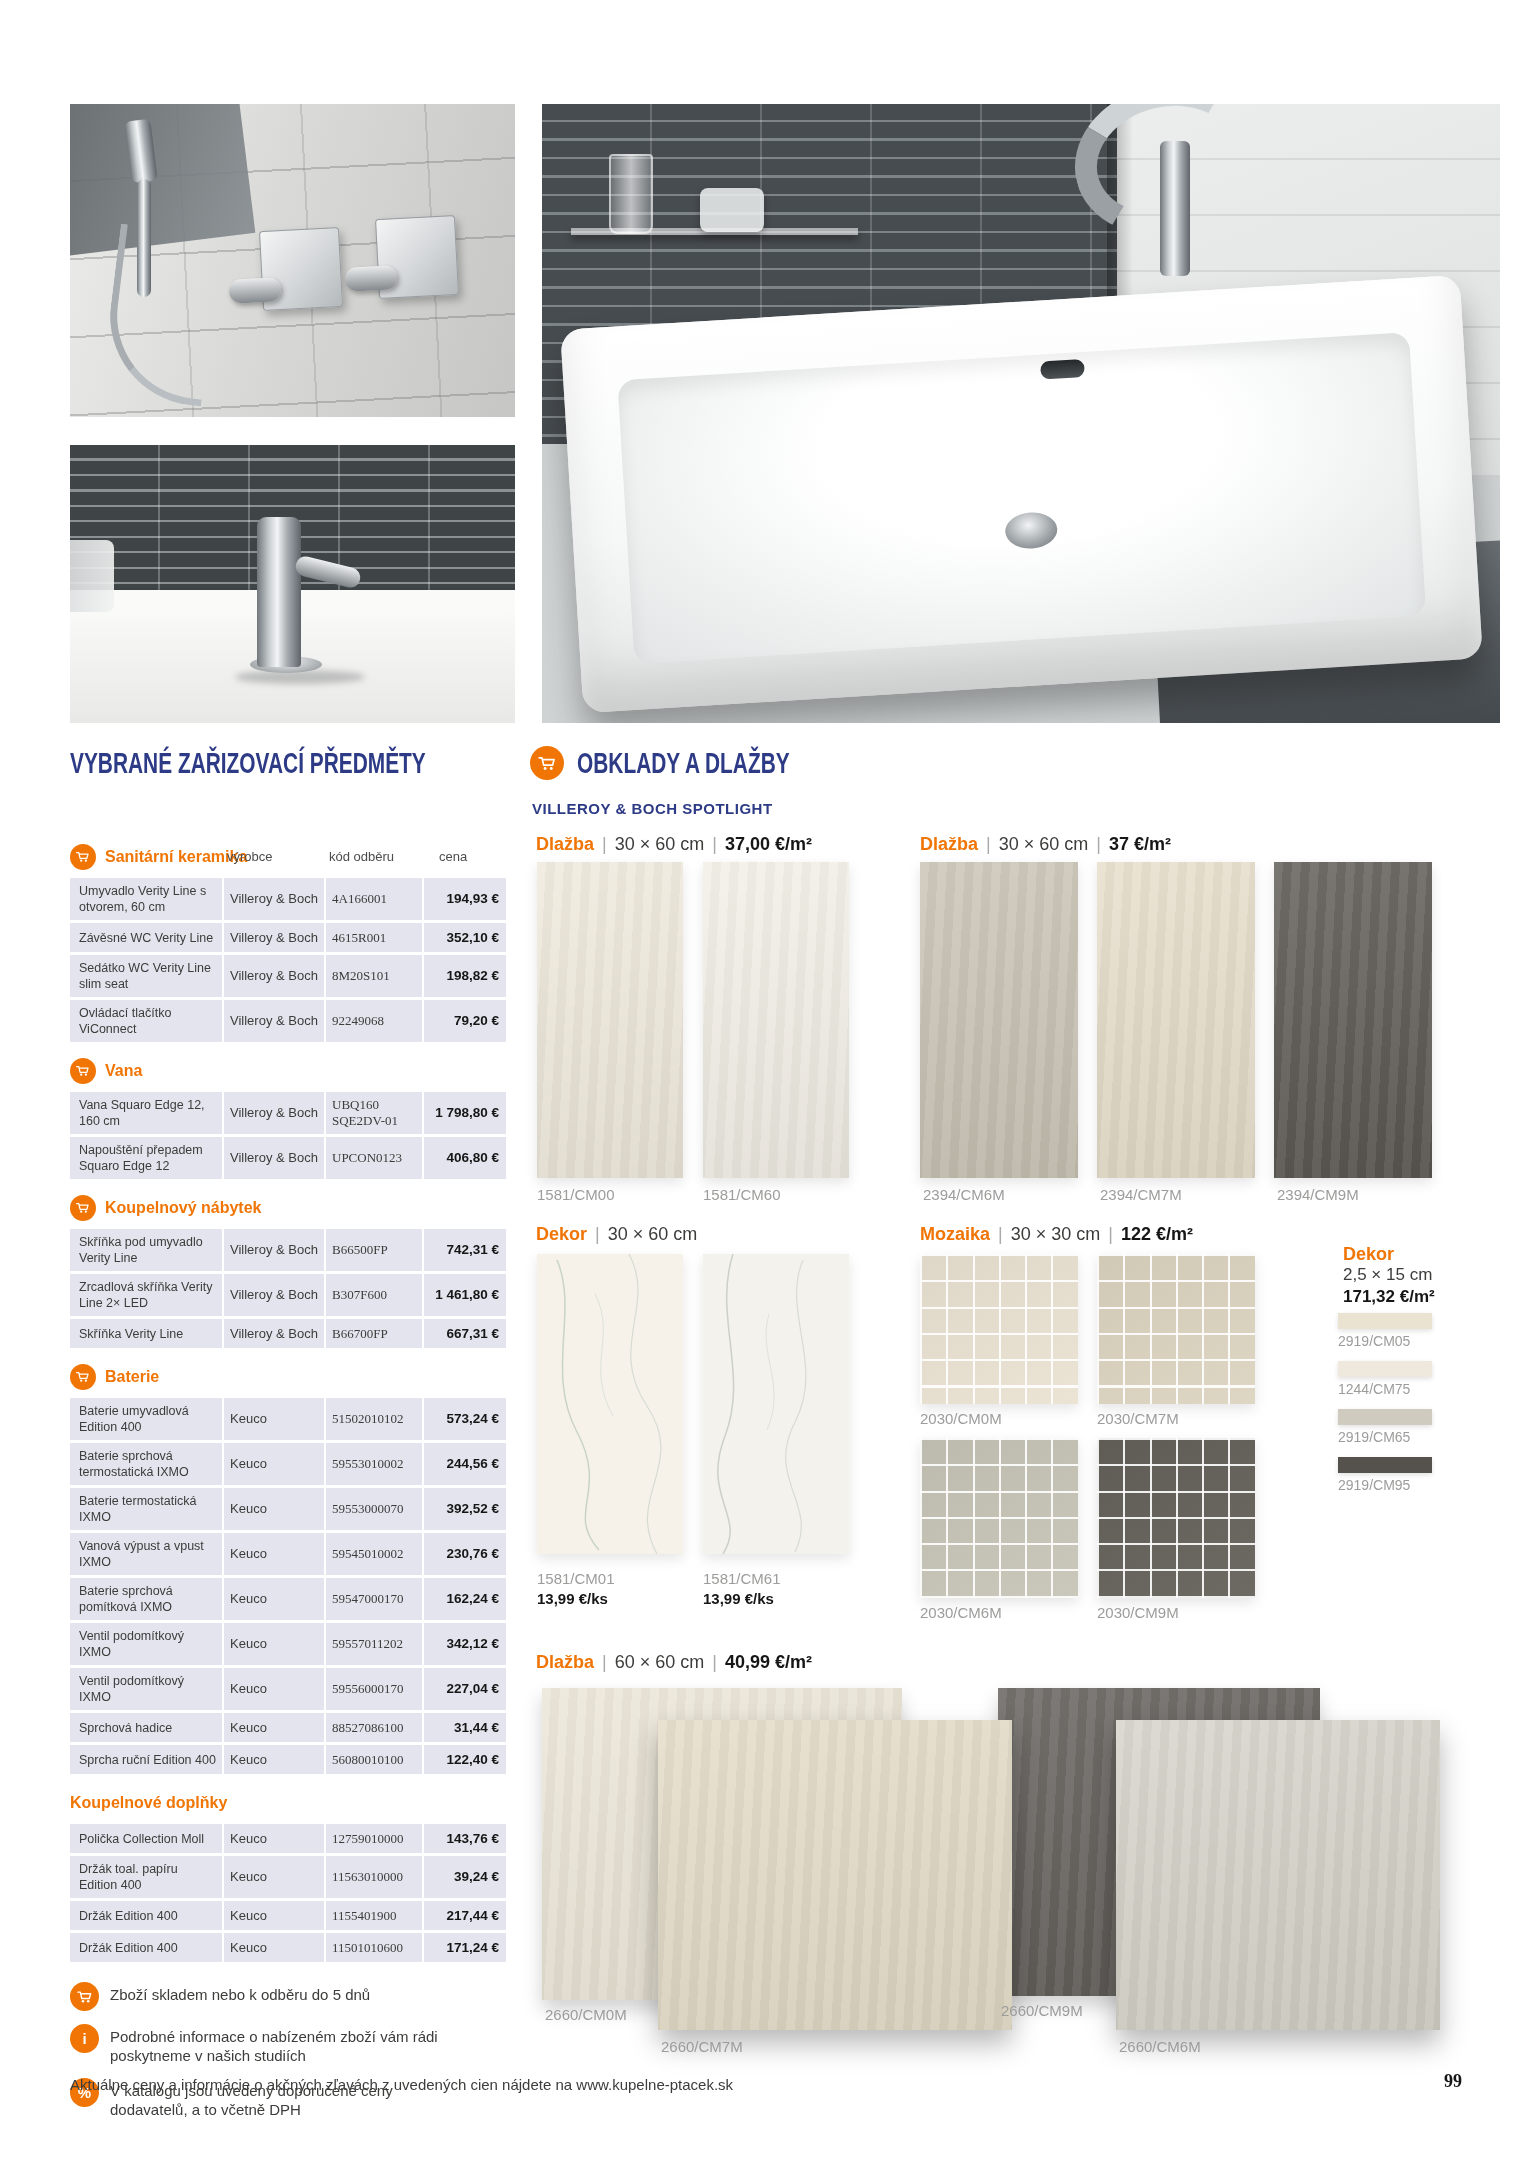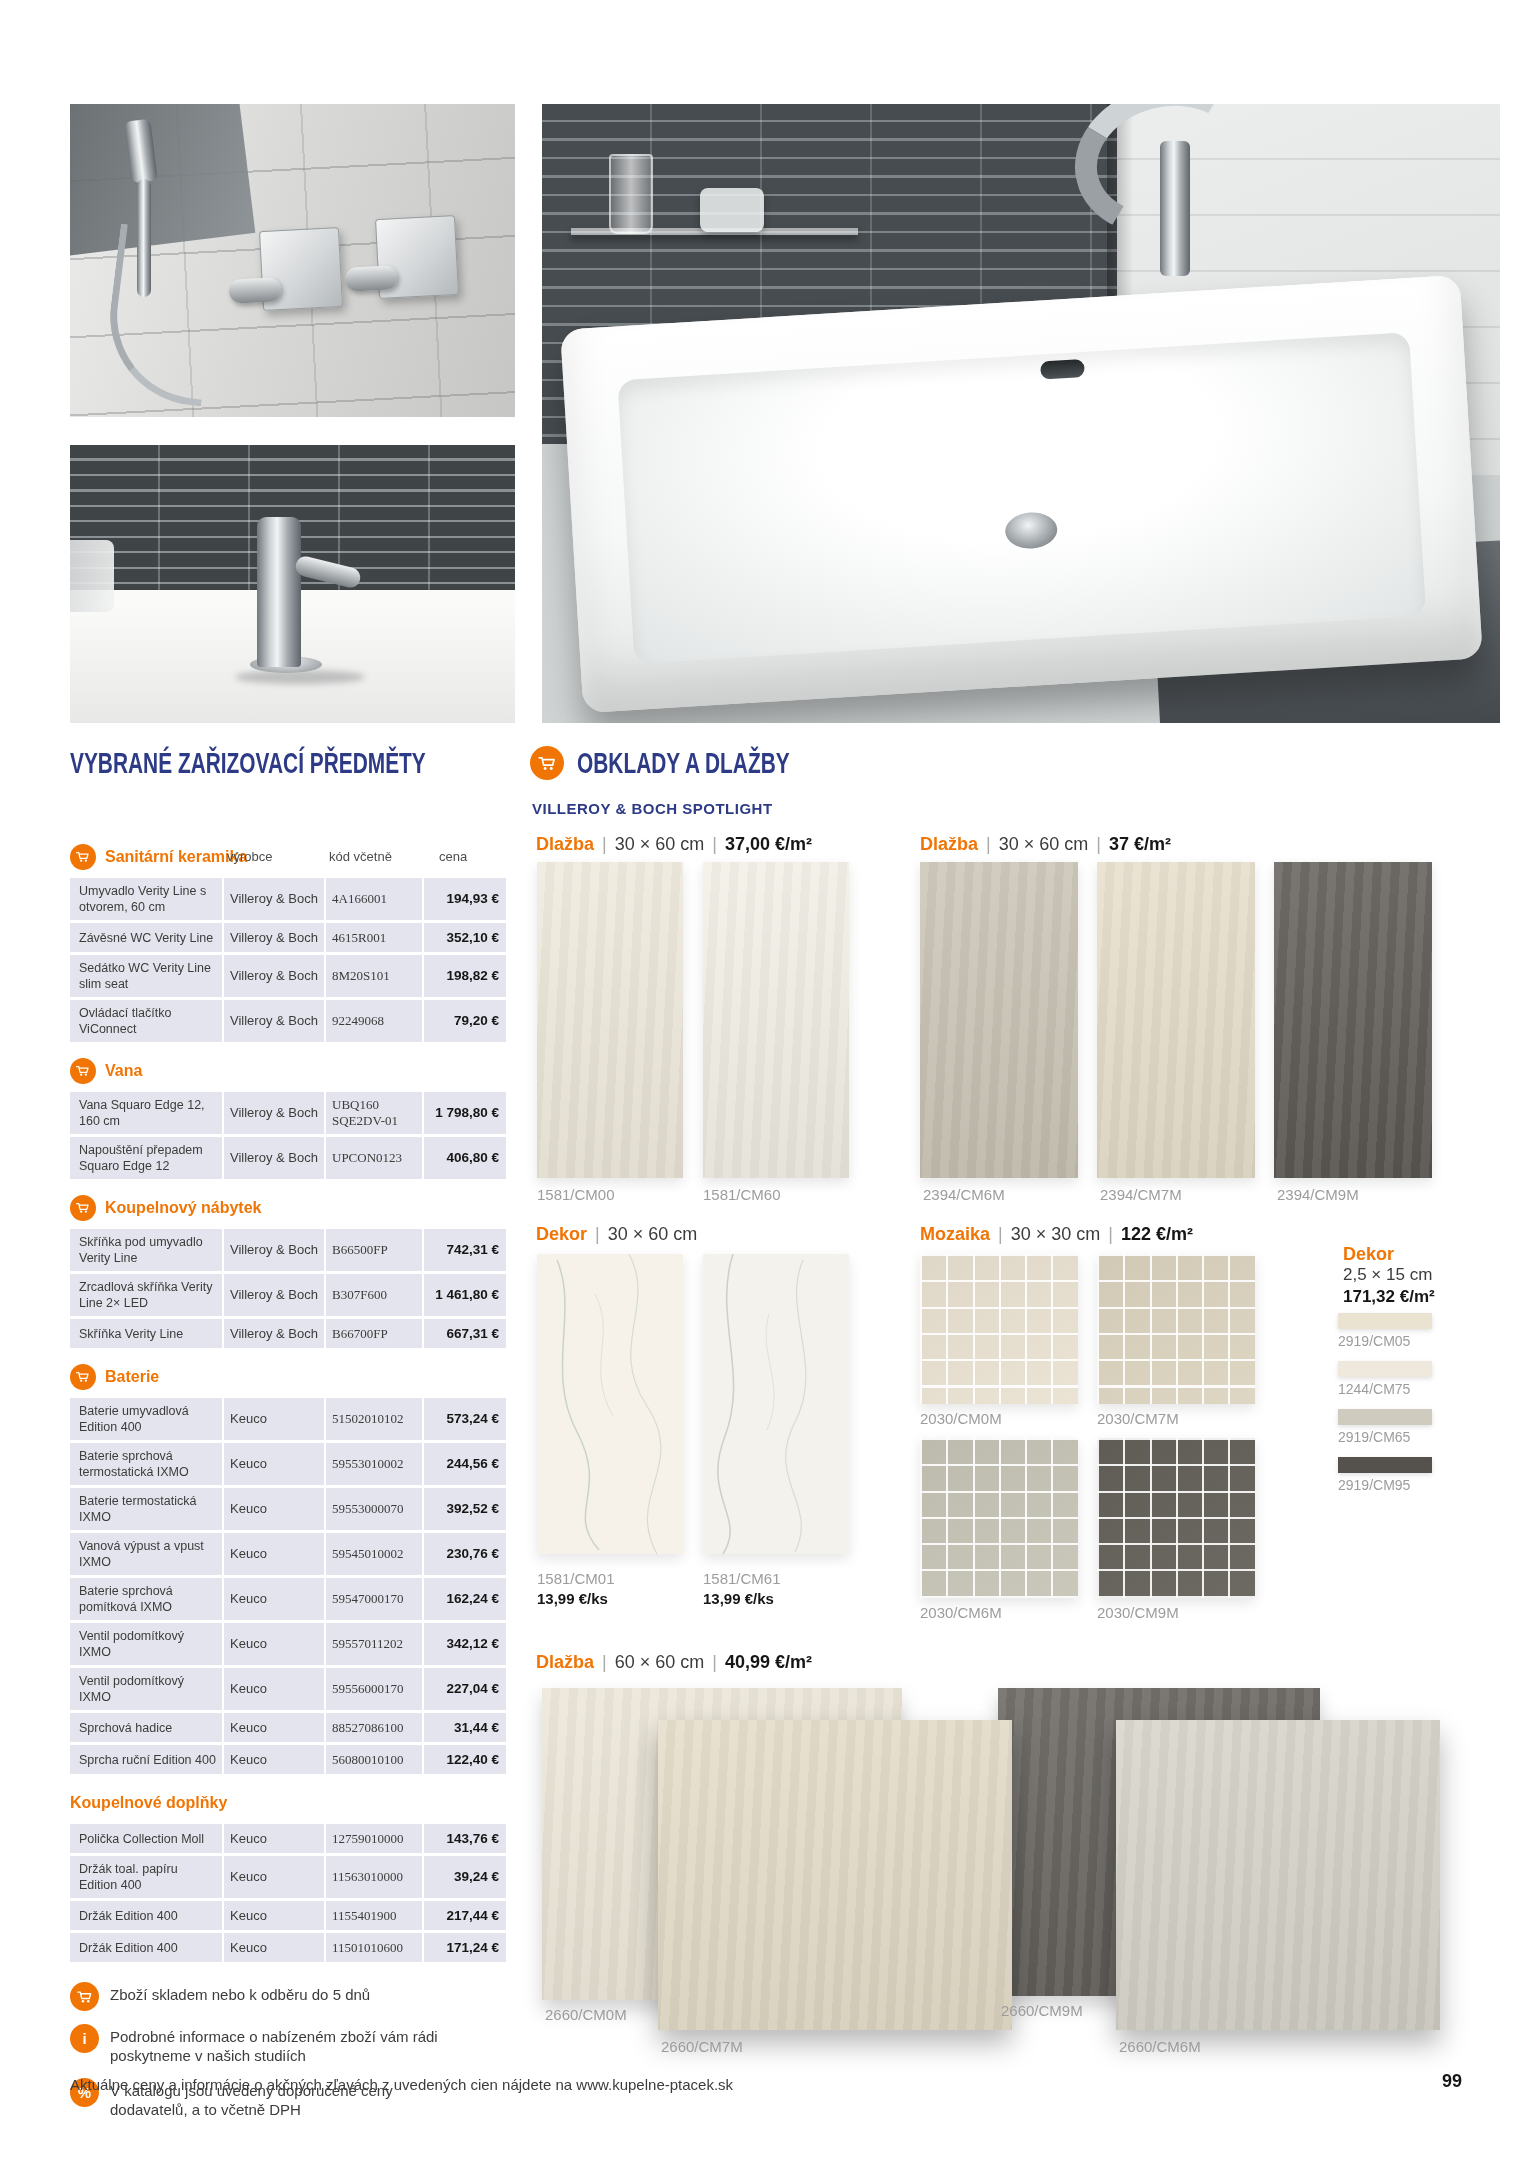--- a/index.html
+++ b/index.html
@@ -59,21 +59,21 @@
   .notes{margin-top:20px;display:flex;flex-direction:column;gap:13px;}
   .note{display:flex;gap:11px;align-items:flex-start;font-size:15px;line-height:19px;width:392px;}
   .note-badge{flex:0 0 auto;width:29px;height:29px;border-radius:50%;background:#f07505;color:#fff;
               display:flex;align-items:center;justify-content:center;font-weight:bold;}
   .note-badge svg{width:18px;height:18px;}
   .note-glyph{font-size:15px;font-weight:bold;}
   .note-text{padding-top:3px;}
 
   .footer{position:absolute;left:70px;top:2076px;font-size:15px;color:#3c3c3b;}
   .pagenum{position:absolute;left:1424px;top:2071px;width:38px;text-align:right;
-           font-size:18px;font-weight:bold;color:#161616;}
+           font-size:18px;font-weight:bold;color:#161616;font-family:Liberation Serif, serif;}
 
   
   .photo{position:absolute;overflow:hidden;background:#dcdcda;}
   .chrome{background:linear-gradient(90deg,#70767b 0%,#c9ced1 28%,#f3f5f6 46%,#a8aeb2 68%,#5e646a 100%);}
 
   .photo1{left:70px;top:104px;width:445px;height:313px;}
   .p1-wall{position:absolute;inset:0;
      background:
        repeating-linear-gradient(177deg,transparent 0 76px,rgba(110,115,118,.35) 76px 78px),
        repeating-linear-gradient(87deg,transparent 0 122px,rgba(110,115,118,.22) 122px 124px),
@@ -213,21 +213,21 @@
       <span class="badge small">
         <svg viewBox="0 0 24 24">
             <path d="M2.5 5.5h3.2l1.9 8.4h10.2l1.7-6.3H7.2" fill="none" stroke="#fff" stroke-width="1.9" stroke-linejoin="round" stroke-linecap="round"></path>
             <circle cx="9.3" cy="17.6" r="1.7" fill="#fff"></circle>
             <circle cx="16.3" cy="17.6" r="1.7" fill="#fff"></circle>
           </svg>
       </span>
       <span class="sec-title">Sanitární keramika</span>
       <span class="col-heads">
         <span class="ch-vyrobce">výrobce</span>
-        <span class="ch-kod">kód včetně</span>
+        <span class="ch-kod">kód odběru</span>
         <span class="ch-cena">cena</span>
       </span>
     </div>
     <div class="sec-rows">
   <div class="row">
     <div class="cell c-name">Umyvadlo Verity Line s otvorem, 60 cm</div>
     <div class="cell c-vyr">Villeroy &amp; Boch</div>
     <div class="cell c-kod">4A166001</div>
     <div class="cell c-cena">194,93 €</div>
   </div>

